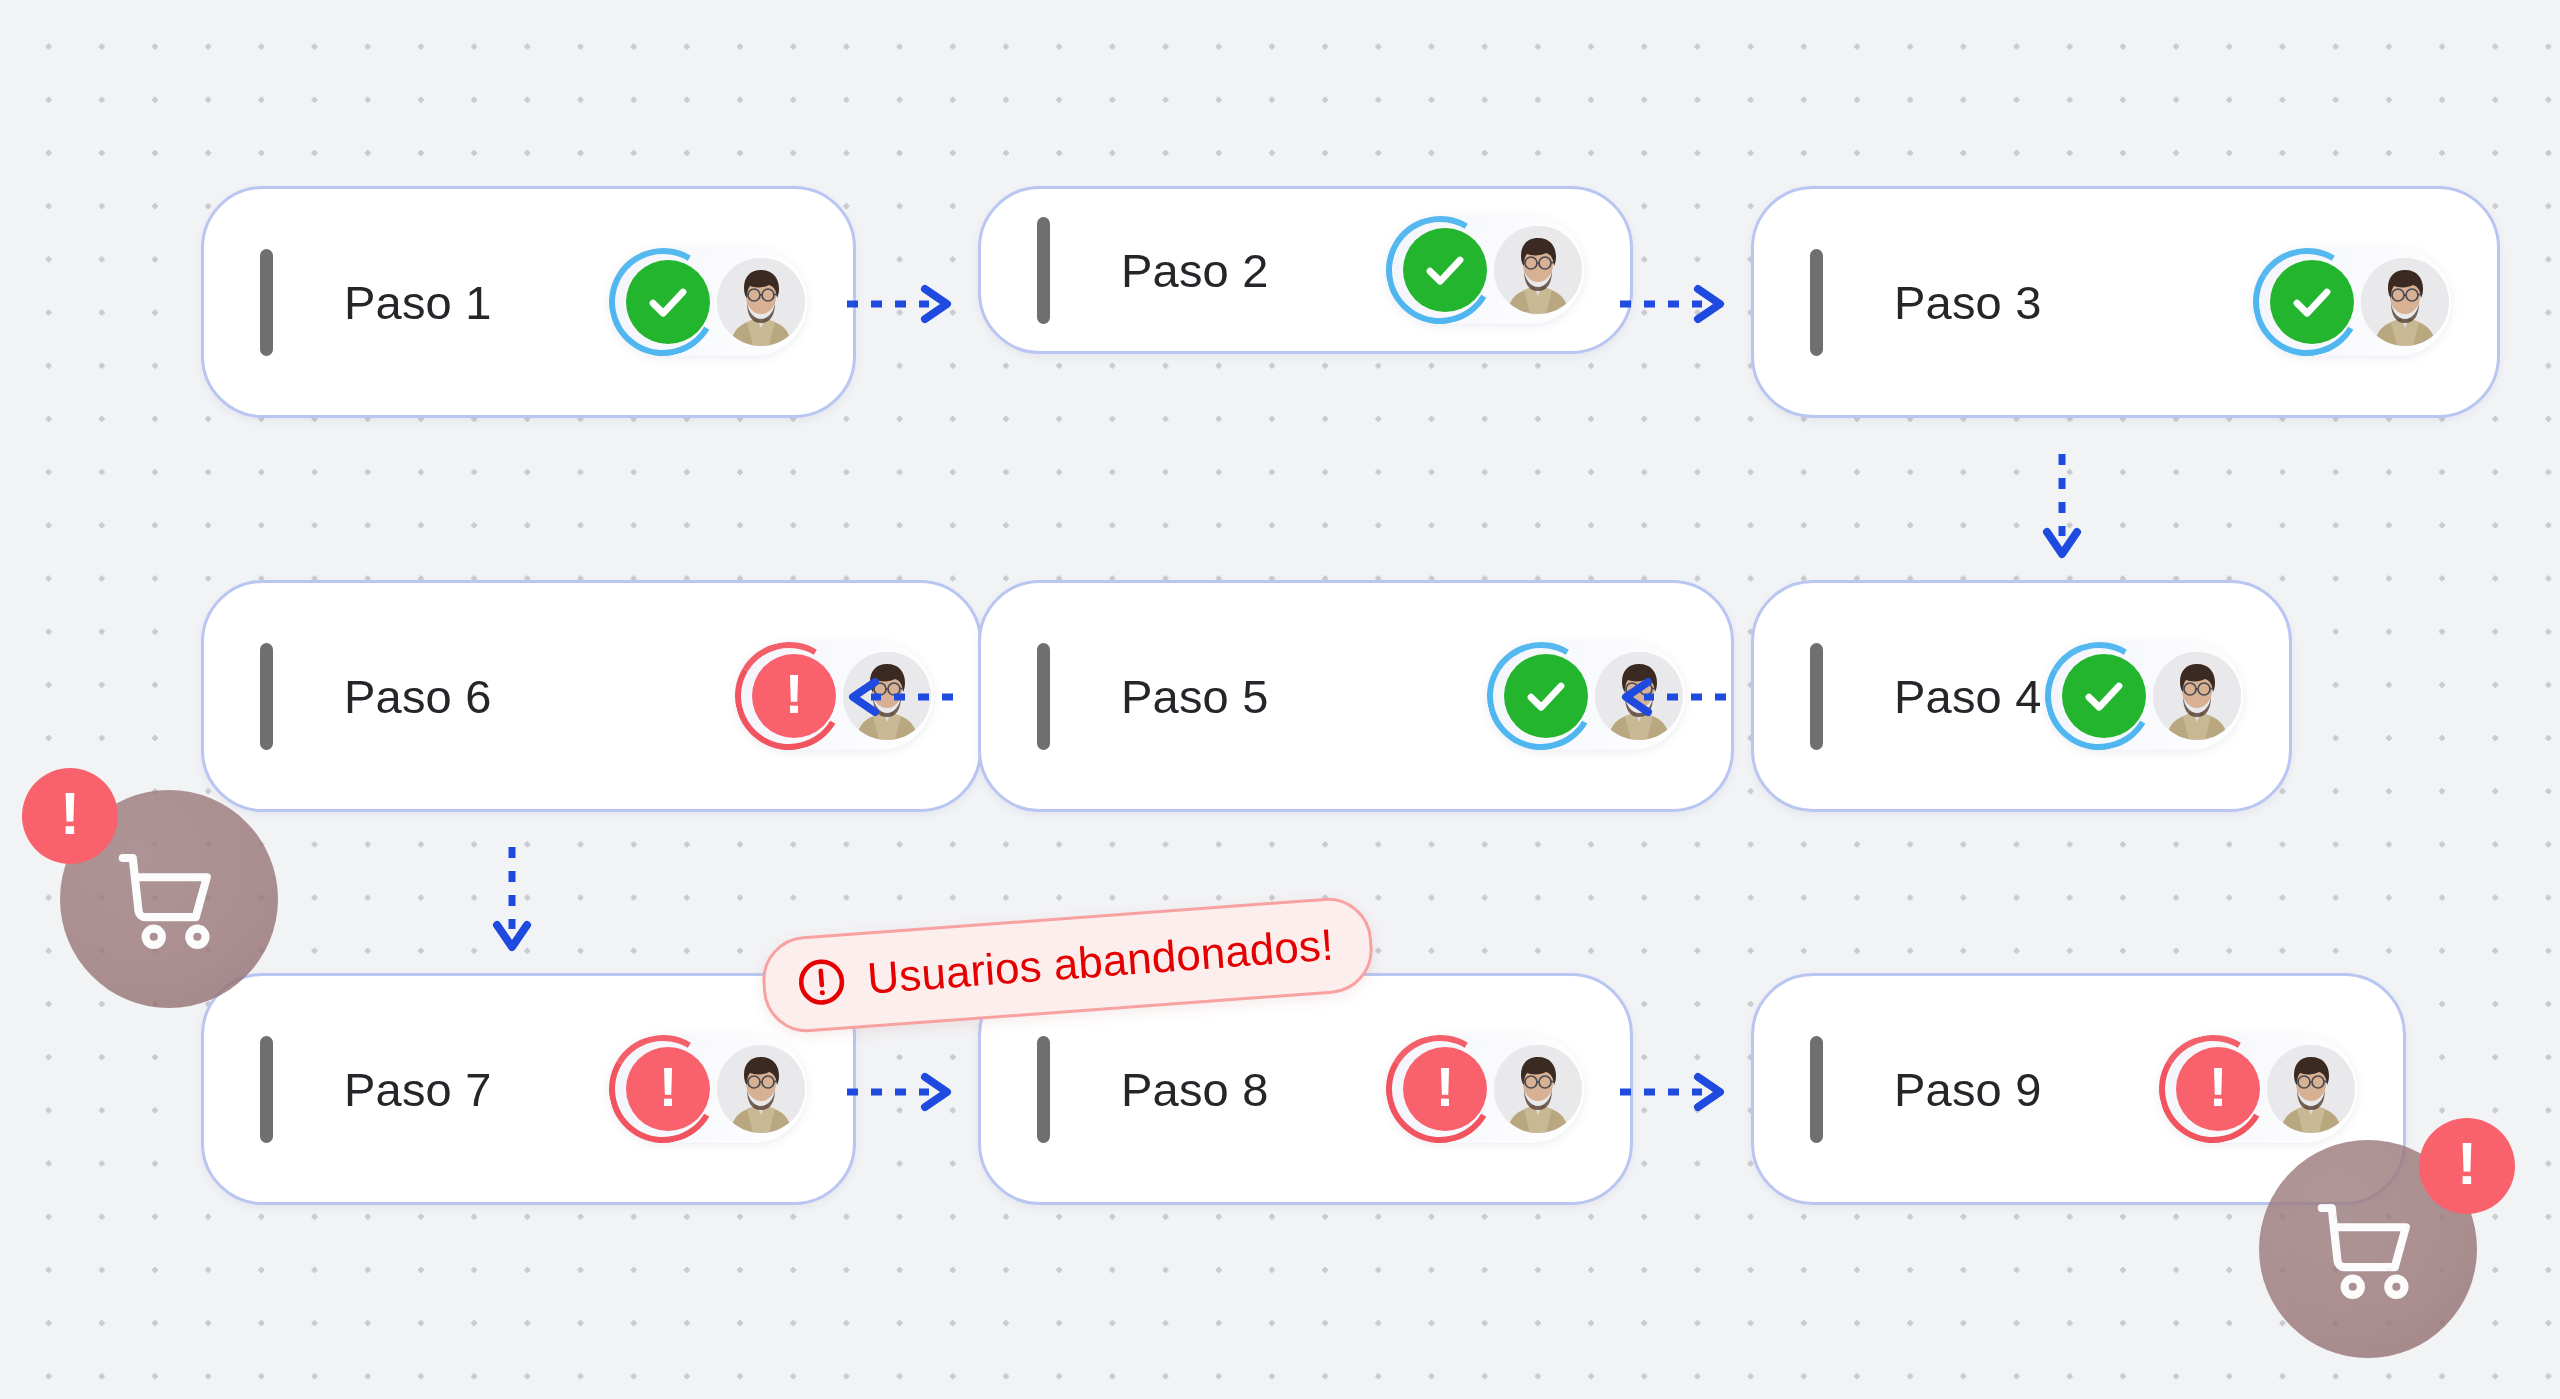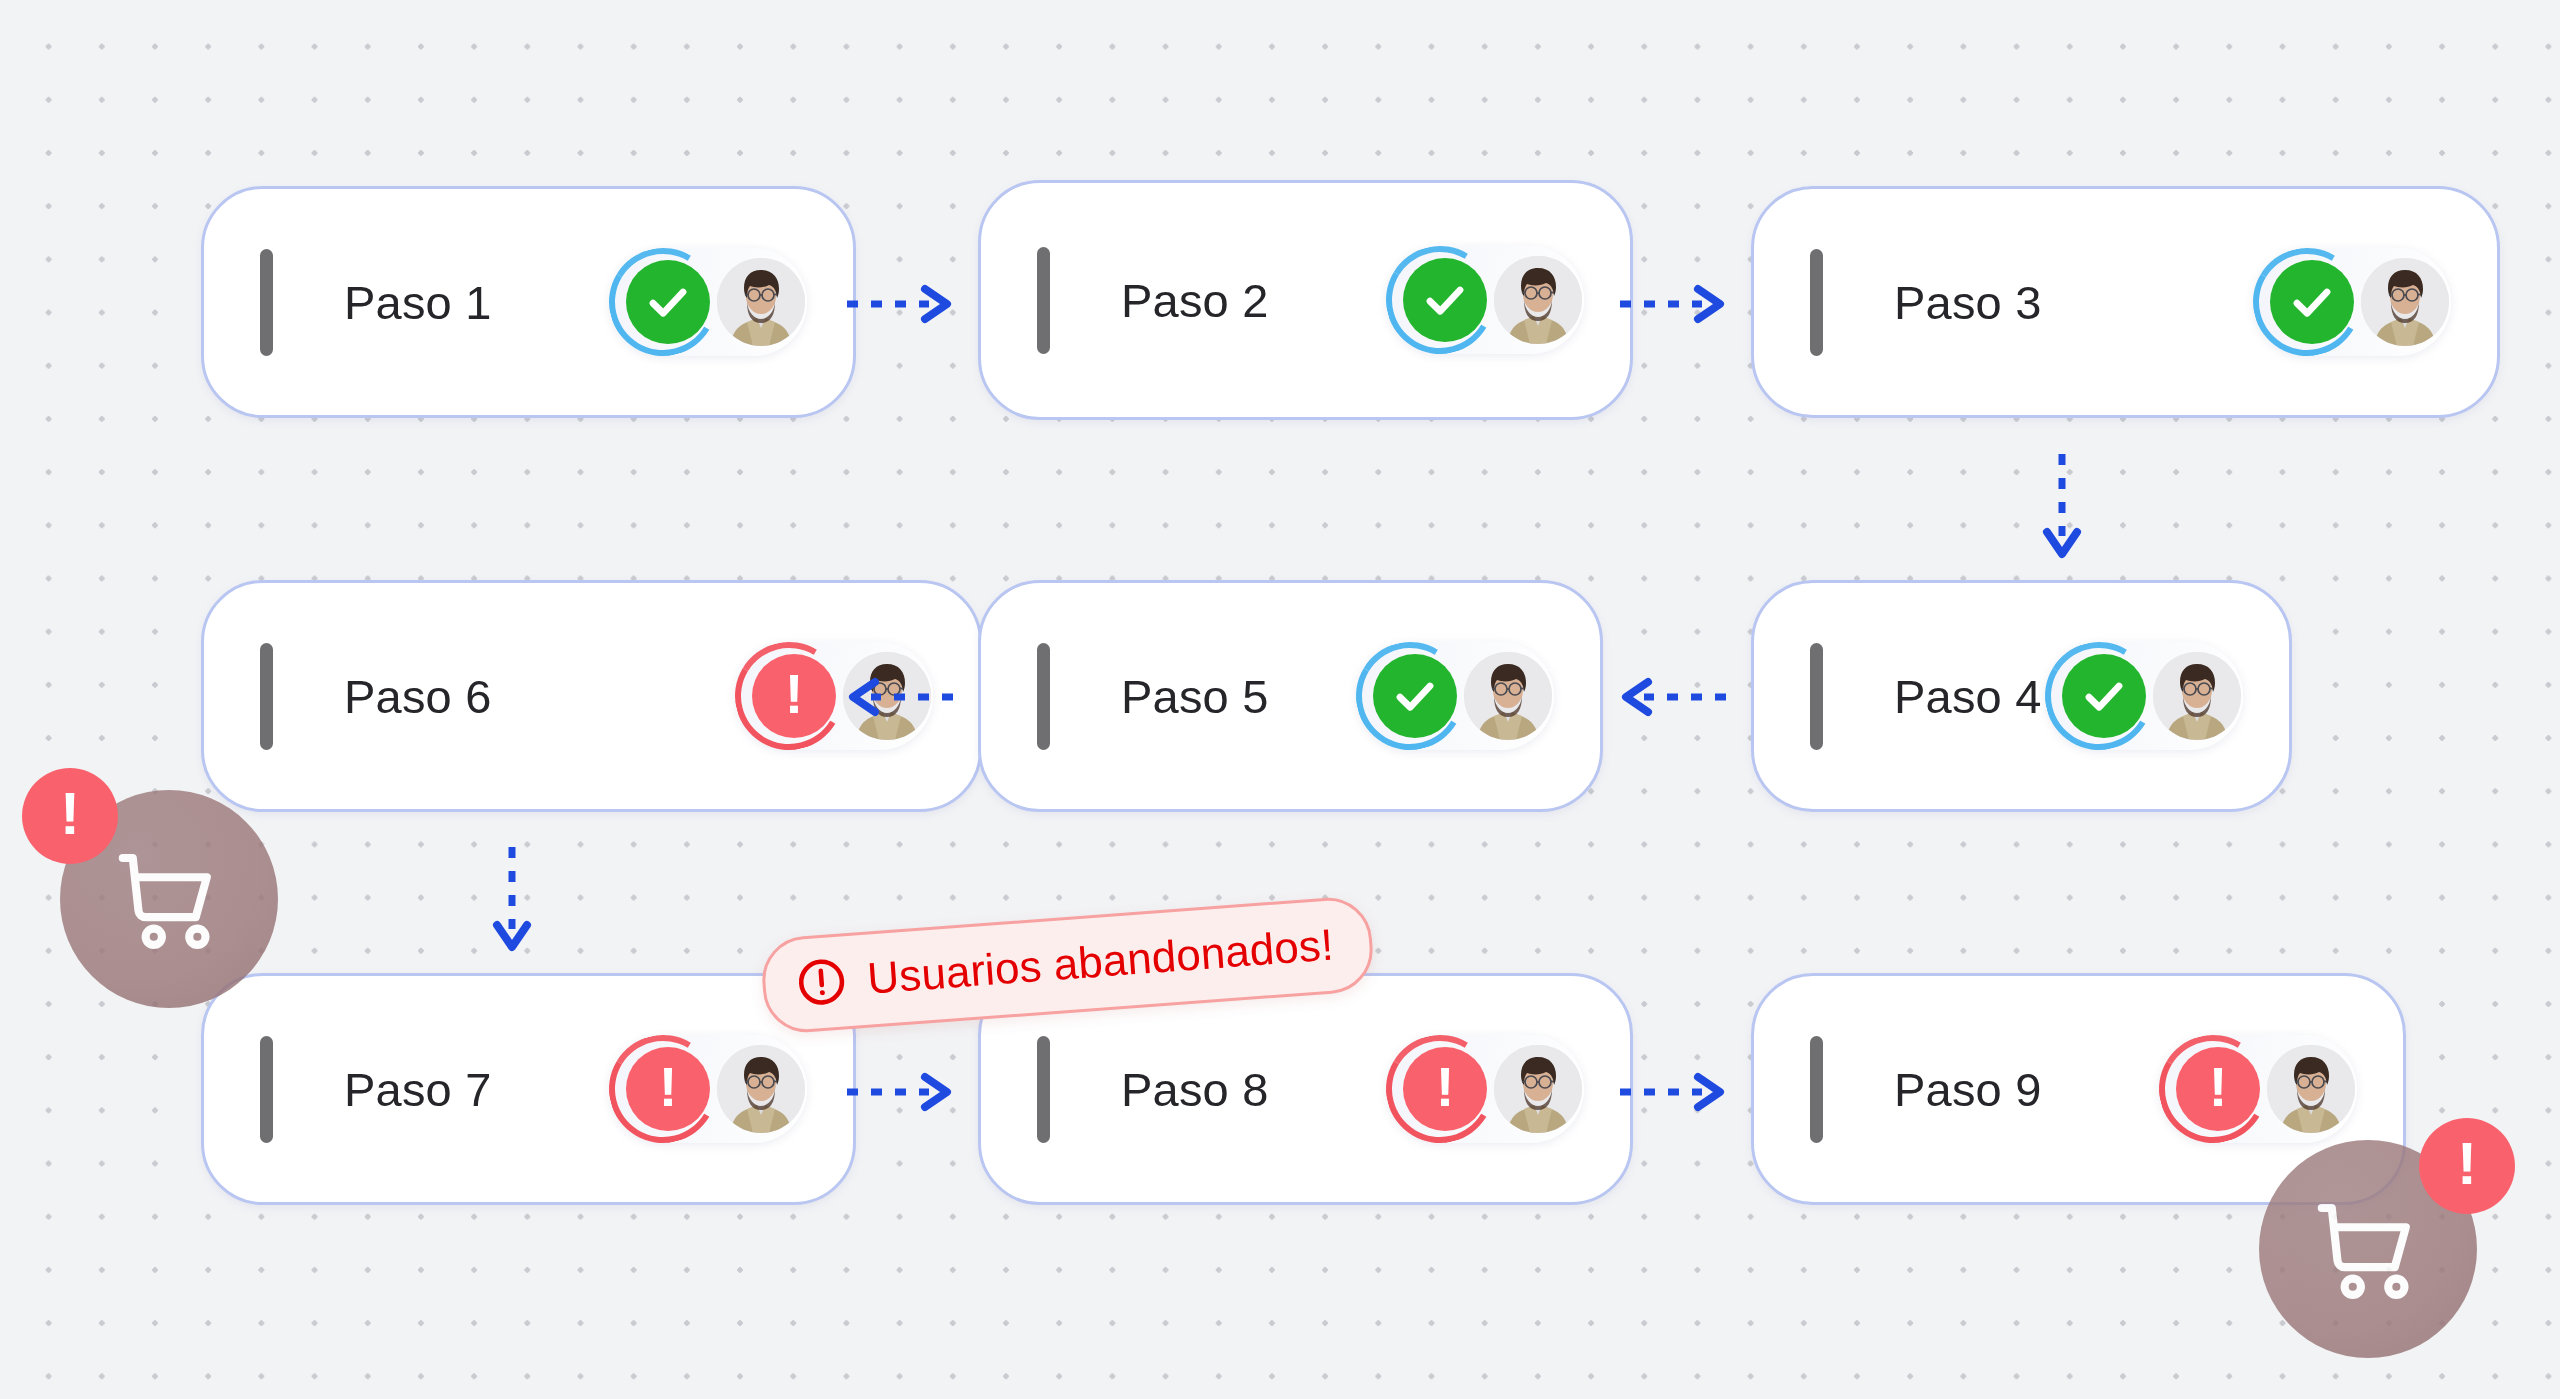--- a/index.html
+++ b/index.html
@@ -177,21 +177,21 @@
             <path d="M30 44c1 10 7 17 14 17s13-7 14-17c0 14-5 21-14 21s-14-7-14-21z" fill="#4a3327" opacity=".75"></path>
             <g fill="none" stroke="#4a4a50" stroke-width="1.7">
               <circle cx="37" cy="37" r="6"></circle>
               <circle cx="51" cy="37" r="6"></circle>
               <path d="M43 37h2M31 36l-3 1M57 36l3 1"></path>
             </g>
           </svg>
         </div>
       </div>
     </div>
-    <div class="card" style="left: 960px; top: 180px; width: 655px; height: 240px;">
+    <div class="card" style="left: 960px; top: 186px; width: 655px; height: 168px;">
       <div class="card-accent"></div>
       <div class="card-label">Paso 2</div>
       <div class="status-cluster">
         <div class="cluster-plate"></div>
         <div class="cluster-arc arc-ok"></div>
         <div class="status-badge badge-ok">
           <svg viewBox="0 0 24 24" fill="none" stroke="#ffffff" stroke-width="3.4" stroke-linecap="round" stroke-linejoin="round">
             <polyline points="4.5,12.6 9.6,17.6 19.5,7"></polyline>
           </svg>
         </div>
@@ -262,21 +262,21 @@
             <path d="M30 44c1 10 7 17 14 17s13-7 14-17c0 14-5 21-14 21s-14-7-14-21z" fill="#4a3327" opacity=".75"></path>
             <g fill="none" stroke="#4a4a50" stroke-width="1.7">
               <circle cx="37" cy="37" r="6"></circle>
               <circle cx="51" cy="37" r="6"></circle>
               <path d="M43 37h2M31 36l-3 1M57 36l3 1"></path>
             </g>
           </svg>
         </div>
       </div>
     </div>
-    <div class="card" style="left: 960px; top: 580px; width: 625px; height: 232px;">
+    <div class="card" style="left: 960px; top: 580px; width: 756px; height: 232px;">
       <div class="card-accent"></div>
       <div class="card-label">Paso 5</div>
       <div class="status-cluster">
         <div class="cluster-plate"></div>
         <div class="cluster-arc arc-ok"></div>
         <div class="status-badge badge-ok">
           <svg viewBox="0 0 24 24" fill="none" stroke="#ffffff" stroke-width="3.4" stroke-linecap="round" stroke-linejoin="round">
             <polyline points="4.5,12.6 9.6,17.6 19.5,7"></polyline>
           </svg>
         </div>

